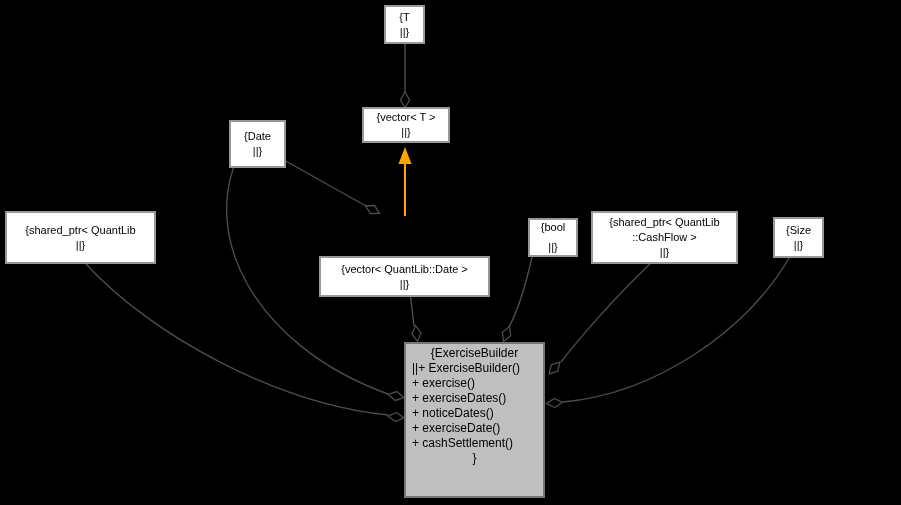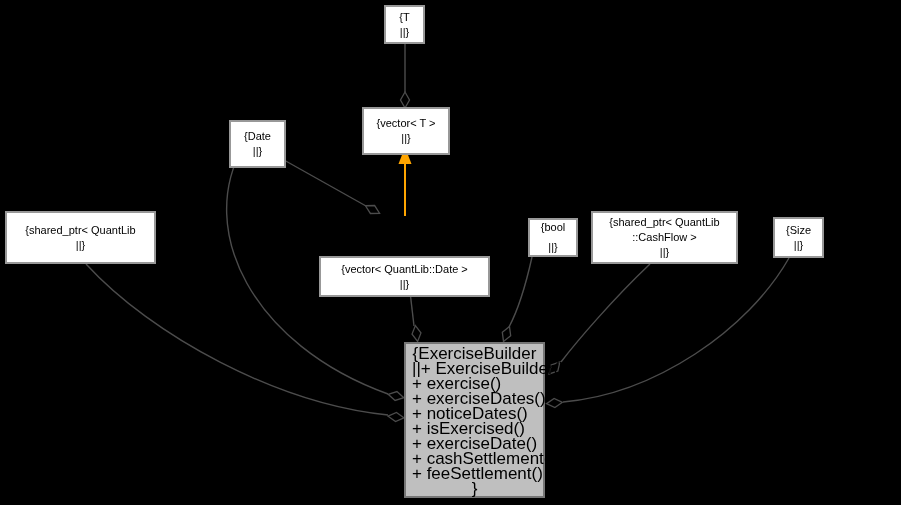--- a/index.html
+++ b/index.html
@@ -25,21 +25,21 @@
     justify-content:center;
     cursor:pointer;
   }
   .node .line{white-space:nowrap;}
   .node-main{
     position:absolute;
     box-sizing:border-box;
     background:#bfbfbf;
     border:2px solid #767676;
     color:#000;
-    font-size:17px;
+    font-size:12px;
     line-height:15px;
     padding:2px 6px;
     cursor:pointer;
   }
   .node-main .title{text-align:center;white-space:nowrap;}
   .node-main .member{text-align:left;white-space:nowrap;}
   .node-main .closing{text-align:center;}
   .edge{stroke:#4c4c4c;stroke-width:1.4;fill:none;}
   .diamond{fill:#000;stroke:#4c4c4c;stroke-width:1.3;}
   .tmpl-edge{stroke:#ffa500;stroke-width:2;fill:none;}
@@ -117,21 +117,21 @@
   <div class="node" style="left:384px;top:5px;width:41px;height:39px;">
     <div class="line">{T</div>
     <div class="line">||}</div>
   </div>
 
   <div class="node" style="left:229px;top:120px;width:57px;height:48px;">
     <div class="line">{Date</div>
     <div class="line">||}</div>
   </div>
 
-  <div class="node" style="left:362px;top:107px;width:88px;height:48px;">
+  <div class="node" style="left:362px;top:107px;width:88px;height:36px;">
     <div class="line">{vector&lt; T &gt;</div>
     <div class="line">||}</div>
   </div>
 
   <div class="node" style="left:5px;top:211px;width:151px;height:53px;">
     <div class="line">{shared_ptr&lt; QuantLib</div>
     <div class="line">||}</div>
   </div>
 
   <div class="node" style="left:319px;top:216px;width:171px;height:41px;margin-top:40px;">
@@ -154,20 +154,18 @@
     <div class="line">{Size</div>
     <div class="line">||}</div>
   </div>
 
   <div class="node-main" style="left:404px;top:342px;width:141px;height:156px;">
     <div class="title">{ExerciseBuilder</div>
     <div class="member">||+ ExerciseBuilder()</div>
     <div class="member">+ exercise()</div>
     <div class="member">+ exerciseDates()</div>
     <div class="member">+ noticeDates()</div>
-    <div class="member">+ isExercised()</div>
     <div class="member">+ exerciseDate()</div>
     <div class="member">+ cashSettlement()</div>
-    <div class="member">+ feeSettlement()</div>
     <div class="closing">}</div>
   </div>
 
 </div>
 
 </body></html>

